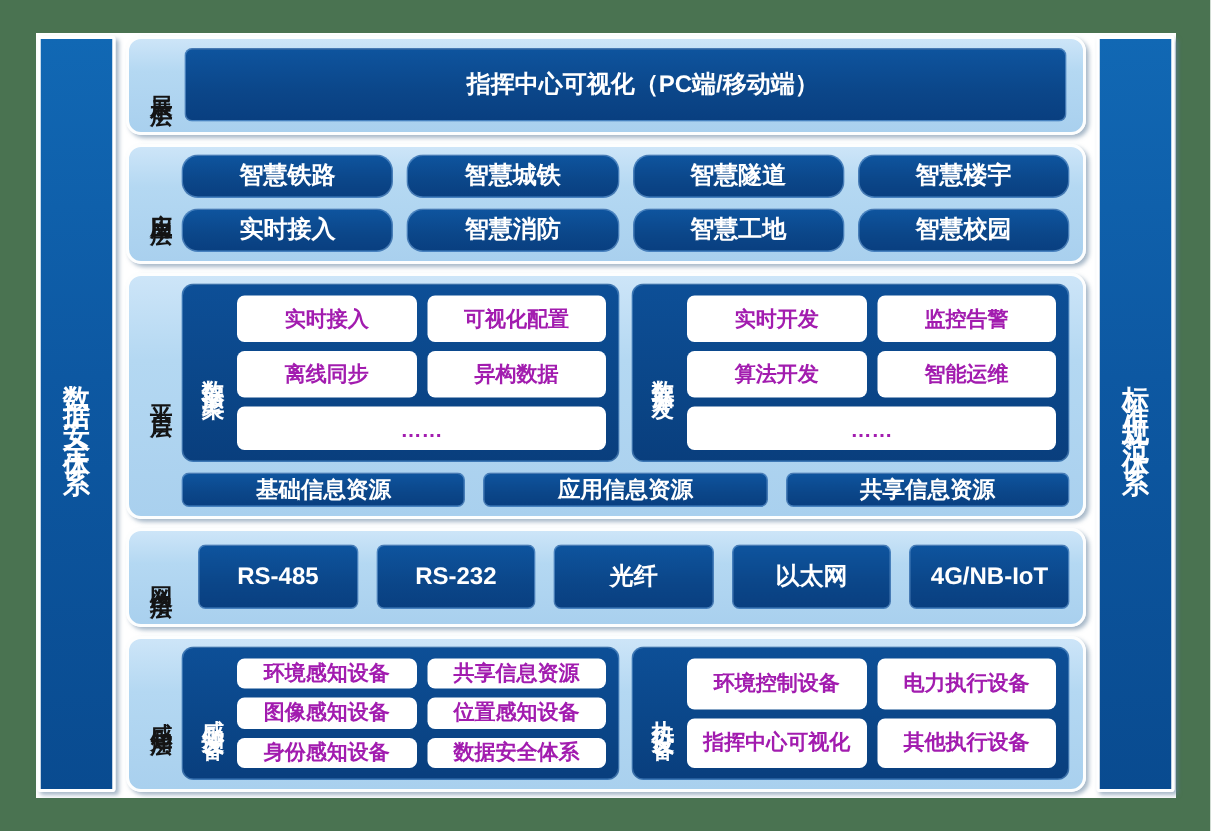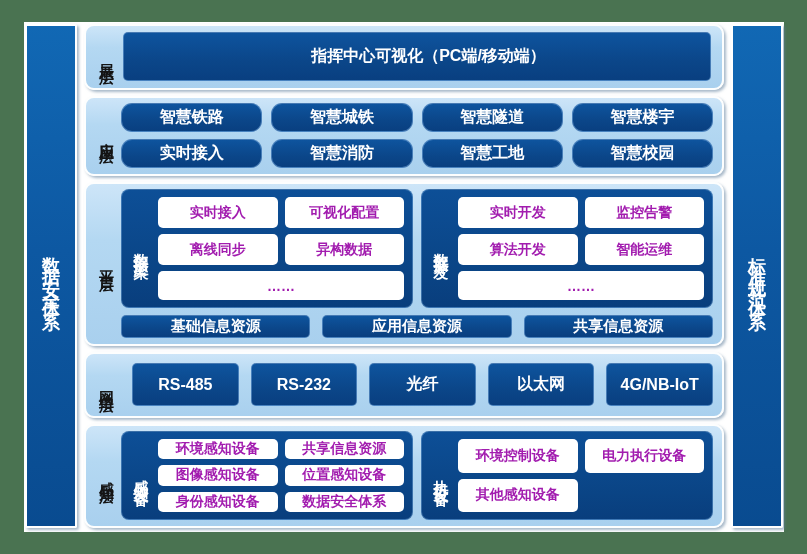--- a/index.html
+++ b/index.html
@@ -160,21 +160,22 @@
                 <div class="pill">位置感知设备</div>
                 <div class="pill">身份感知设备</div>
                 <div class="pill">数据安全体系</div>
               </div>
             </div>
             <div class="group">
               <span class="group-label">执行设备</span>
               <div class="pill-grid">
                 <div class="pill">环境控制设备</div>
                 <div class="pill">电力执行设备</div>
-                <div class="pill">其他感知设备</div>
+                <div class="pill">指挥中心可视化</div>
+                <div class="pill">其他执行设备</div>
               </div>
             </div>
           </div>
         </div>
       </section>
 
     </main>
 
     <aside class="pillar">
       <span class="pillar-text">标准规范体系</span>

